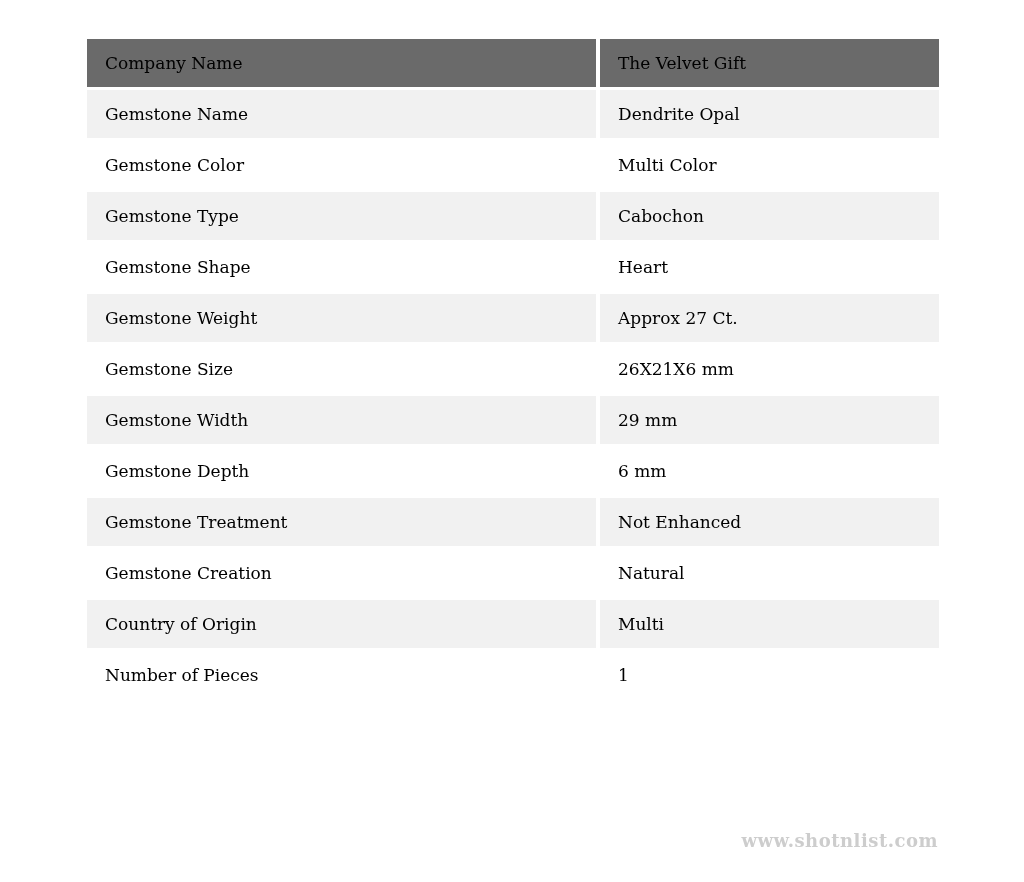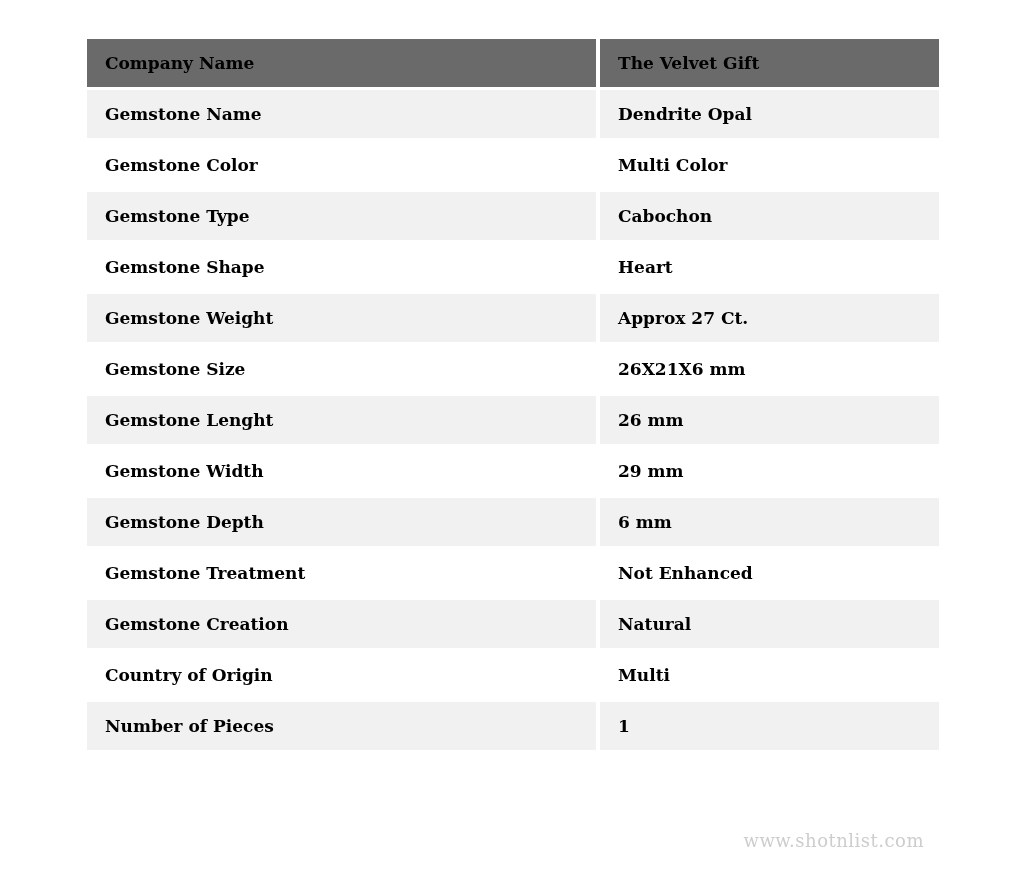--- a/index.html
+++ b/index.html
@@ -24,43 +24,43 @@
     border-spacing: 0;
     table-layout: fixed;
   }
   col.c-label { width: 513px; }
   col.c-value { width: 339px; }
   .spec-table th,
   .spec-table td {
     height: 48px;
     padding: 0 8px 0 18px;
     font-size: 17px;
-    font-weight: bold;
+    font-weight: normal;
     color: var(--text, #000000);
     text-align: left;
     vertical-align: middle;
     border-bottom: 3px solid #ffffff;
     overflow: hidden;
     white-space: nowrap;
   }
   .spec-table th:first-child,
   .spec-table td:first-child {
     border-right: 4px solid #ffffff;
   }
   .spec-table thead th {
     background: var(--header-bg, #6a6a6a);
   }
   .spec-table tbody tr:nth-child(odd) td { background: var(--row-alt-bg, #f1f1f1); }
   .spec-table tbody tr:nth-child(even) td { background: #ffffff; }
   .watermark {
     position: absolute;
     top: 830px;
-    right: 100px;
+    right: 86px;
     font-size: 18px;
-    font-weight: normal;
+    font-weight: bold;
     letter-spacing: 0.5px;
     color: var(--watermark, #cdcdcd);
   }
 </style>
 </head>
 <body>
 
 <div class="page">
 
   <table class="spec-table">
@@ -93,24 +93,20 @@
         </tr>
         <tr>
           <td>Gemstone Weight</td>
           <td>Approx 27 Ct.</td>
         </tr>
         <tr>
           <td>Gemstone Size</td>
           <td>26X21X6 mm</td>
         </tr>
         <tr>
-          <td>Gemstone Lenght</td>
-          <td>26 mm</td>
-        </tr>
-        <tr>
           <td>Gemstone Width</td>
           <td>29 mm</td>
         </tr>
         <tr>
           <td>Gemstone Depth</td>
           <td>6 mm</td>
         </tr>
         <tr>
           <td>Gemstone Treatment</td>
           <td>Not Enhanced</td>

